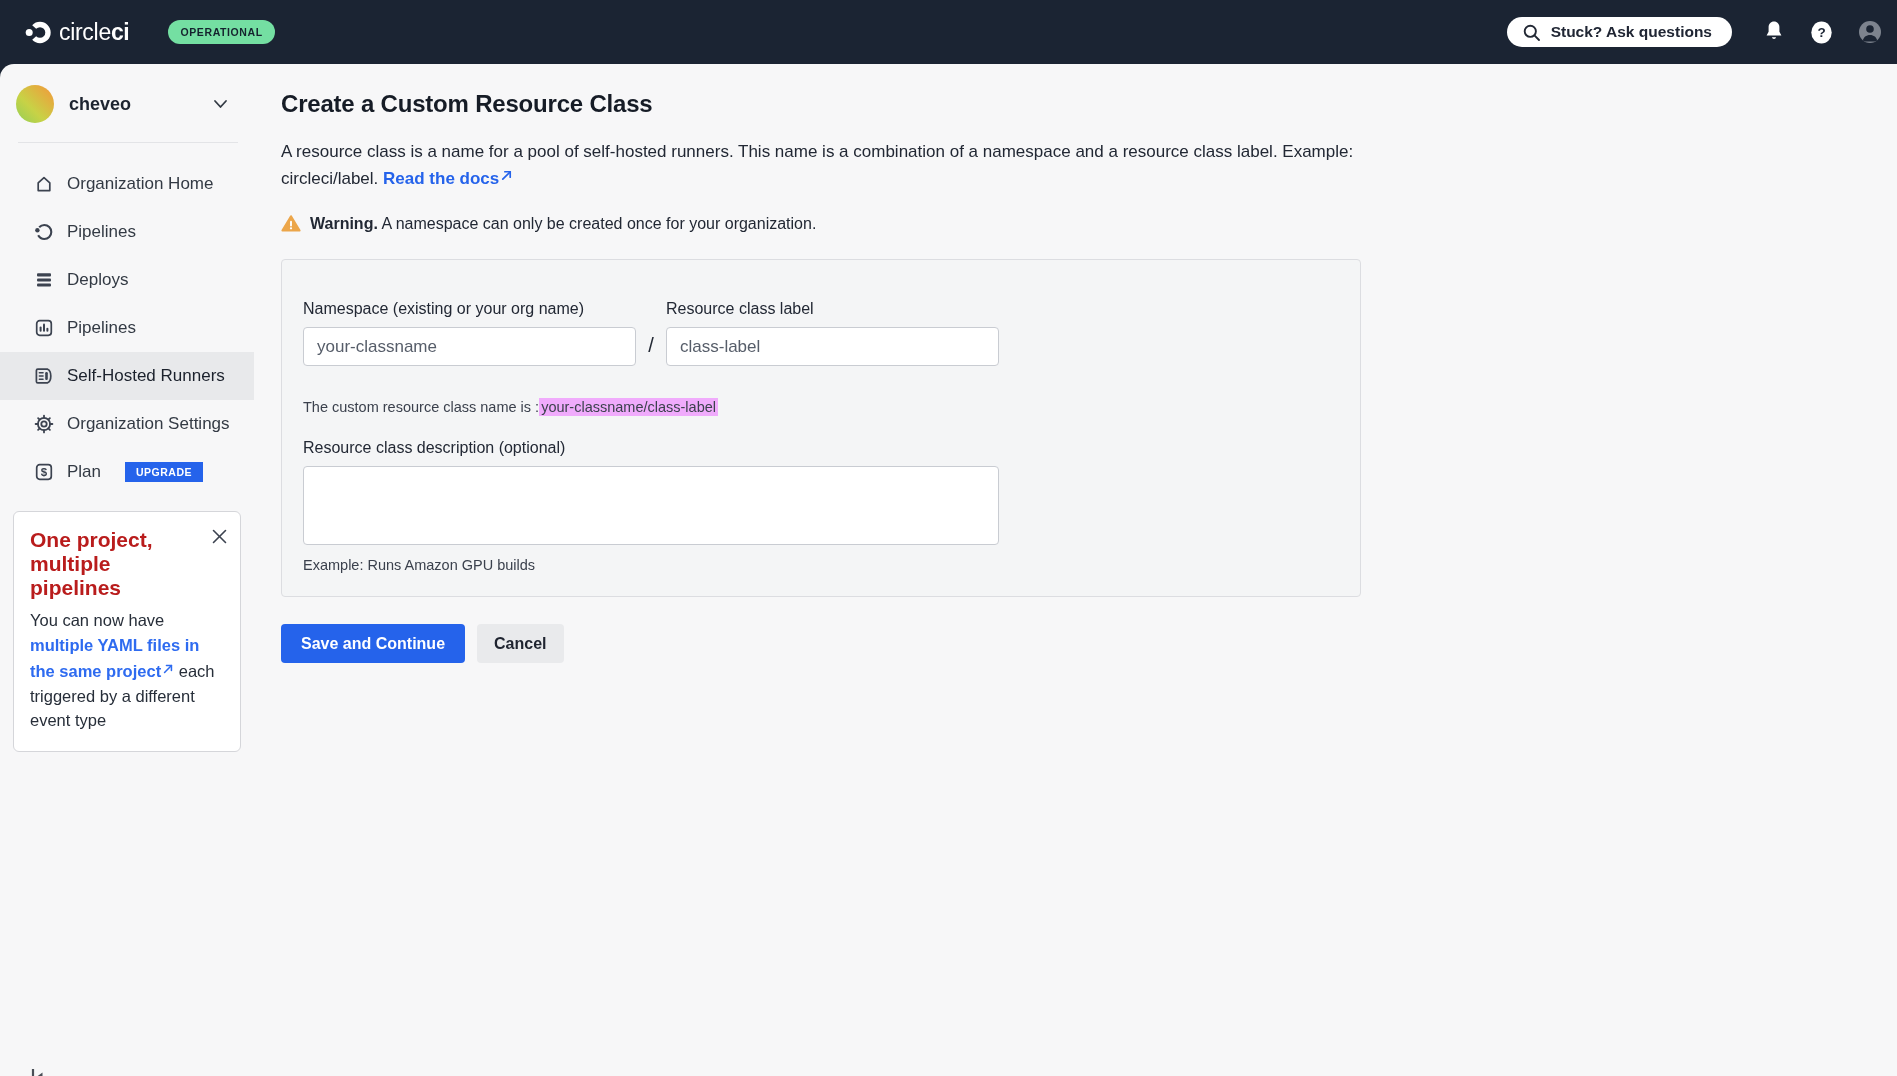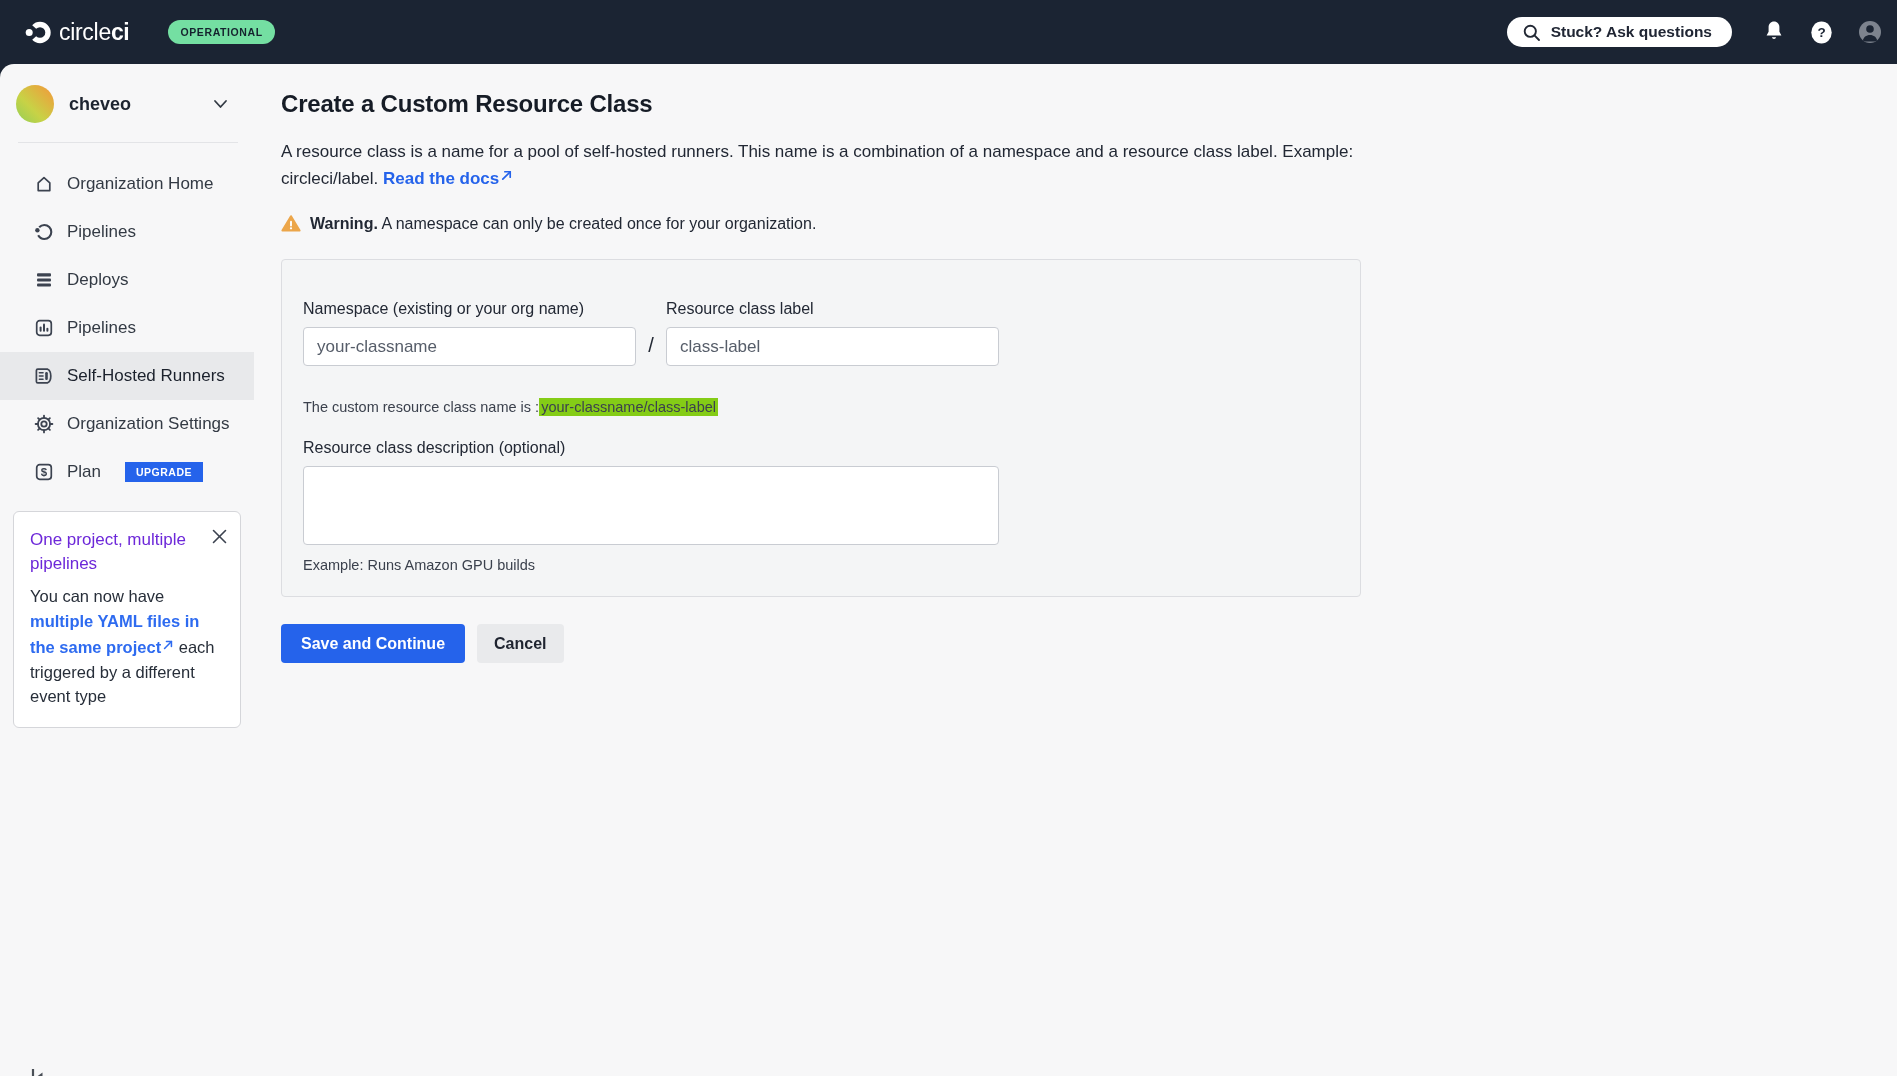--- a/index.html
+++ b/index.html
@@ -66,21 +66,21 @@
   .badge-upgrade {
     background:#2563eb; color:#fff; font-size:10.5px; font-weight:700;
     letter-spacing:.5px; padding:4px 11px; border-radius:0; margin-left:12px;
     cursor:pointer;
   }
   .promo {
     margin:15px 13px 0 13px; background:#fff;
     border:1px solid #d5d6da; border-radius:6px;
     padding:16px 14px 18px 16px; position:relative;
   }
-  .promo-title { font-size:17px; font-weight:400; color:#6d28d9; line-height:24px; width:172px; }
+  .promo-title { font-size:21px; font-weight:700; color:#b91c1c; line-height:24px; width:172px; }
   .promo-close { position:absolute; top:17px; right:13px; background:none; border:none; cursor:pointer; display:flex; }
   .promo-body { margin-top:8px; font-size:16.5px; line-height:24.5px; color:#272e39; }
   .promo-link { color:#2e6bf0; font-weight:700; text-decoration:none; cursor:pointer; }
   .ext-arrow { display:inline-block; vertical-align:2px; margin-left:1px; }
   .collapse-btn { position:absolute; left:30px; bottom:20px; background:none; border:none; cursor:pointer; display:flex; }
 
   
   .main { flex:1; padding:26px 0 0 27px; }
   .page-title { font-size:24px; font-weight:600; color:#161c26; letter-spacing:-0.2px; }
   .intro { margin-top:21px; width:1085px; font-size:17px; line-height:25px; color:#222834; }
@@ -96,21 +96,21 @@
   .fields { display:flex; }
   .field { width:333px; display:flex; flex-direction:column; }
   .field-label { font-size:16px; color:#222834; margin-bottom:9px; }
   .text-input {
     height:39px; background:#fff; border:1px solid #c9ccd2; border-radius:4px;
     padding:0 13px; font-family:inherit; font-size:17px; color:#1f2430; width:100%;
   }
   .text-input::placeholder, textarea::placeholder { color:#565d69; opacity:1; }
   .slash { width:30px; align-self:flex-end; height:39px; line-height:37px; text-align:center; font-size:20px; color:#222834; }
   .hint { margin-top:33px; font-size:14.5px; color:#3b414d; }
-  .hint-highlight { background:#84cc16; padding:1px 2px; }
+  .hint-highlight { background:#f0abfc; padding:1px 2px; }
   .desc-label { margin-top:24px; font-size:16px; color:#222834; }
   .desc-textarea {
     margin-top:9px; width:696px; height:79px; display:block;
     background:#fff; border:1px solid #c9ccd2; border-radius:4px;
     padding:8px 13px; font-family:inherit; font-size:16px; color:#1f2430; resize:none;
   }
   .example { margin-top:12px; font-size:14.5px; color:#3b414d; }
 
   .actions { margin-top:27px; display:flex; gap:12px; }
   .btn { height:39px; border:none; border-radius:4px; font-family:inherit; font-size:16px; font-weight:600; cursor:pointer; }

